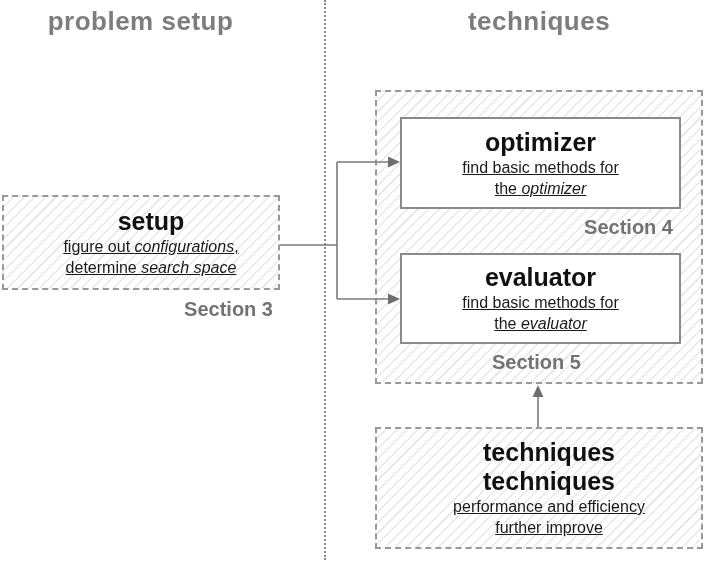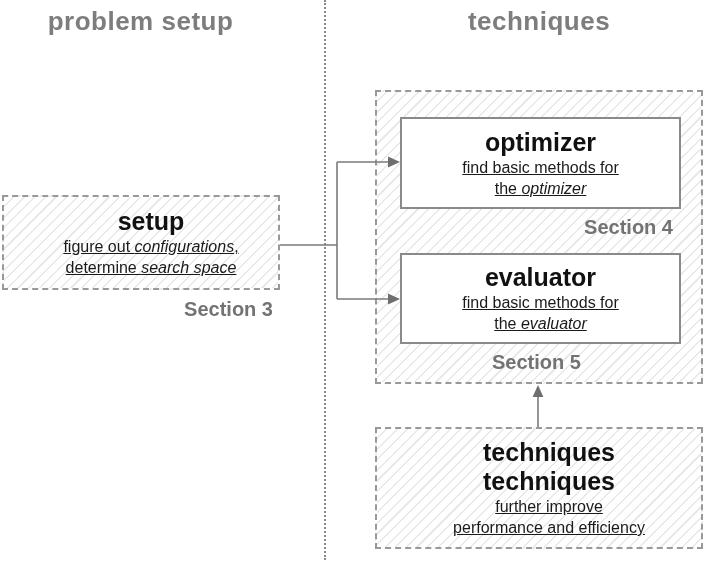--- a/index.html
+++ b/index.html
@@ -163,22 +163,22 @@
   <div class="dashed-box hatch setup-box">
     <div class="box-title">setup</div>
     <div class="box-body"><span>figure out </span><em>configurations</em><span>,</span></div>
     <div class="box-body"><span>determine </span><em>search space</em></div>
   </div>
   <div class="section-label section-3">Section 3</div>
 
   <div class="dashed-box hatch experienced-box">
     <div class="box-title">techniques</div>
     <div class="box-title">techniques</div>
+    <div class="box-body">performance and efficiency</div>
     <div class="box-body">further improve</div>
-    <div class="box-body">performance and efficiency</div>
   </div>
 
   <svg class="overlay" width="706" height="565" viewBox="0 0 706 565">
 
     <path d="M280,245 L337,245" stroke="#7a7a7a" stroke-width="1.6" fill="none"></path>
 
     <path d="M337,162 L337,299" stroke="#7a7a7a" stroke-width="1.6" fill="none"></path>
 
     <path d="M337,162 L389,162" stroke="#7a7a7a" stroke-width="1.6" fill="none"></path>
     <polygon points="400,162 388,156.6 388,167.4" fill="#6e6e6e"></polygon>

